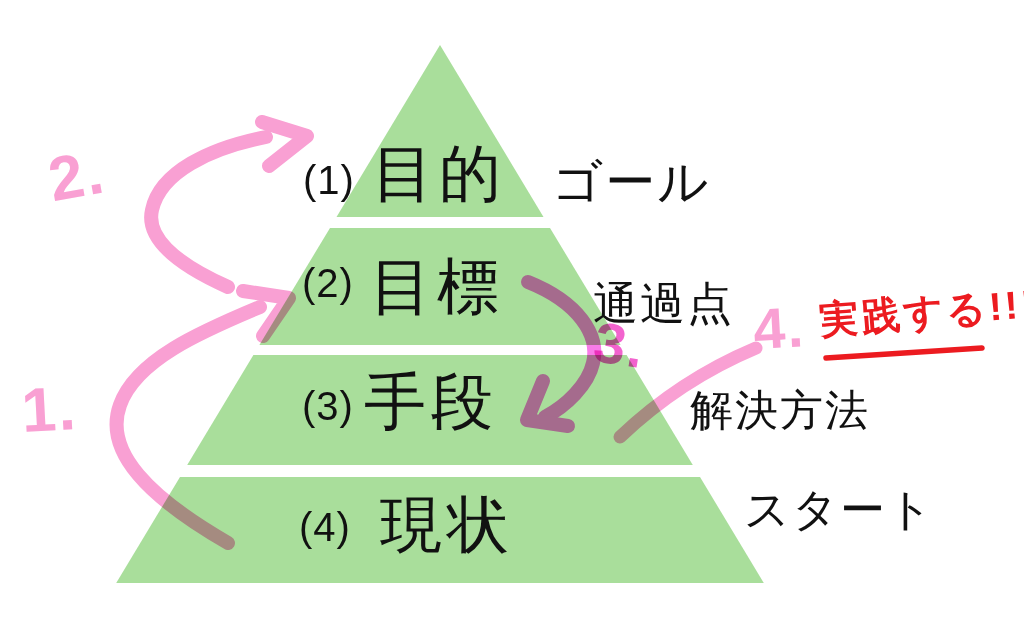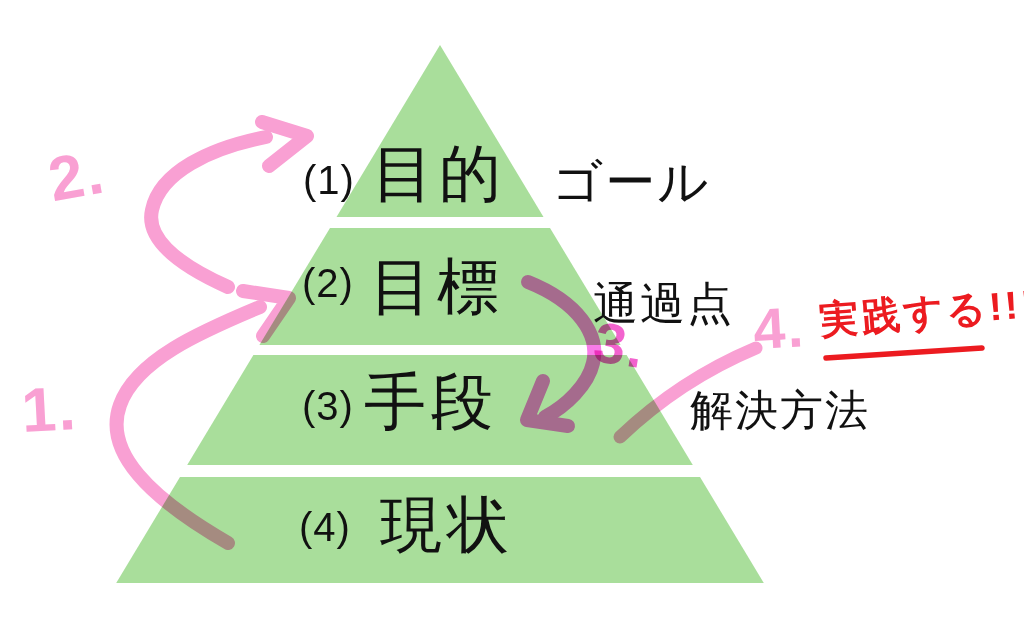--- a/index.html
+++ b/index.html
@@ -60,20 +60,21 @@
   <span class="abs lvl-num" style="left:302px;top:263px;">(2)</span>
   <span class="abs lvl-title" style="left:370px;top:256px;">目標</span>
   <span class="abs annot" style="left:593px;top:281px;text-align:right;">通過点</span>
 
   <span class="abs lvl-num" style="left:302px;top:386px;">(3)</span>
   <span class="abs lvl-title" style="left:364px;top:376px;font-family:Liberation Mono, monospace;">手段</span>
   <span class="abs annot" style="left:690px;top:382px;font-size:43px;margin-top:7px;">解決方法</span>
 
   <span class="abs lvl-num" style="left:299px;top:507px;">(4)</span>
   <span class="abs lvl-title" style="left:380px;top:494px;text-align:center;">現状</span>
+  <span class="abs annot" style="left:744px;top:487px;">スタート</span>
 
   <span class="abs step-label" style="left:44px;top:150px;font-size:62px;transform:rotate(-10deg);">2.</span>
   <span class="abs step-label" style="left:20px;top:380px;font-size:62px;transform:rotate(-3deg);">1.</span>
   <span class="abs step-label" style="left:599px;top:313px;font-size:57px;transform:rotate(9deg);color:#F263CE;">3.</span>
   <span class="abs step-label" style="left:752px;top:301px;font-size:57px;transform:rotate(-3deg);">4.</span>
 
   <span class="abs note-red" style="left:818px;top:301px;">実践する!!!</span>
 
 </div>
 

